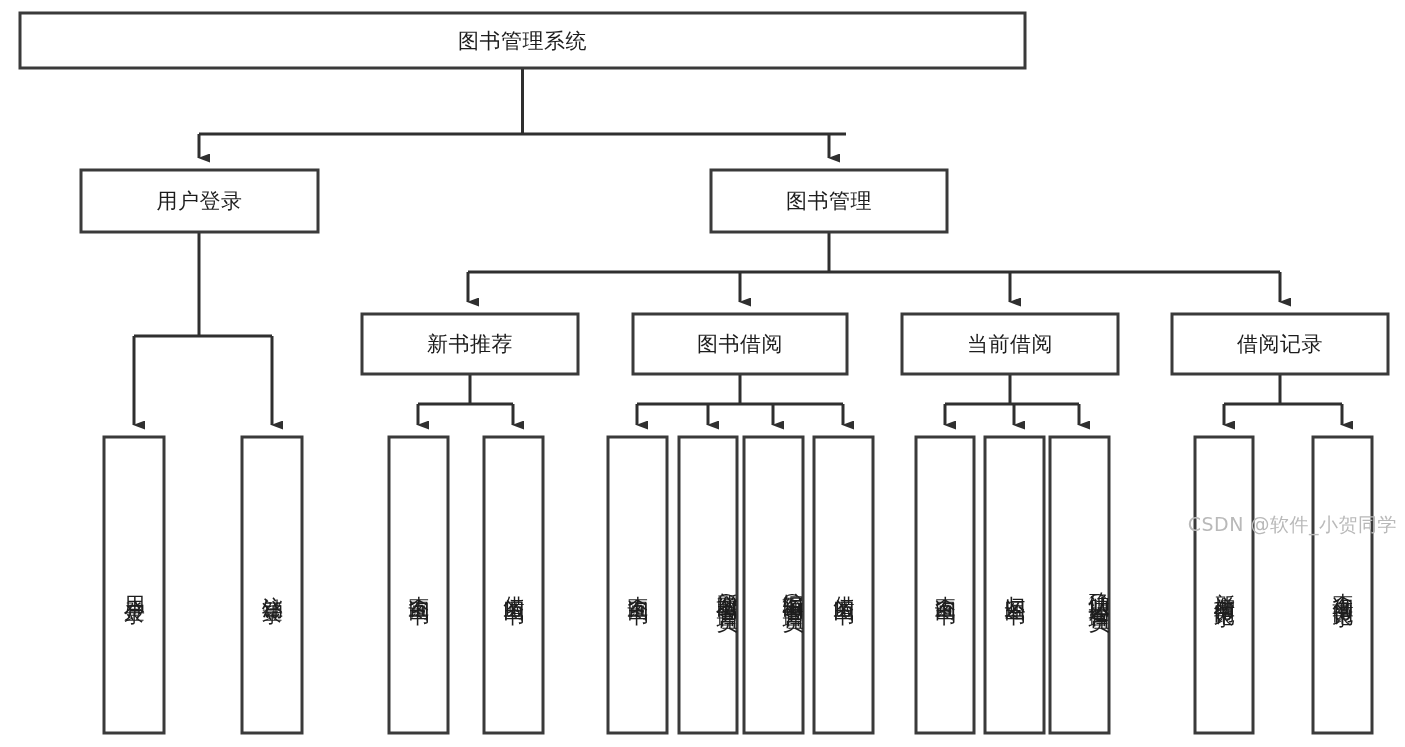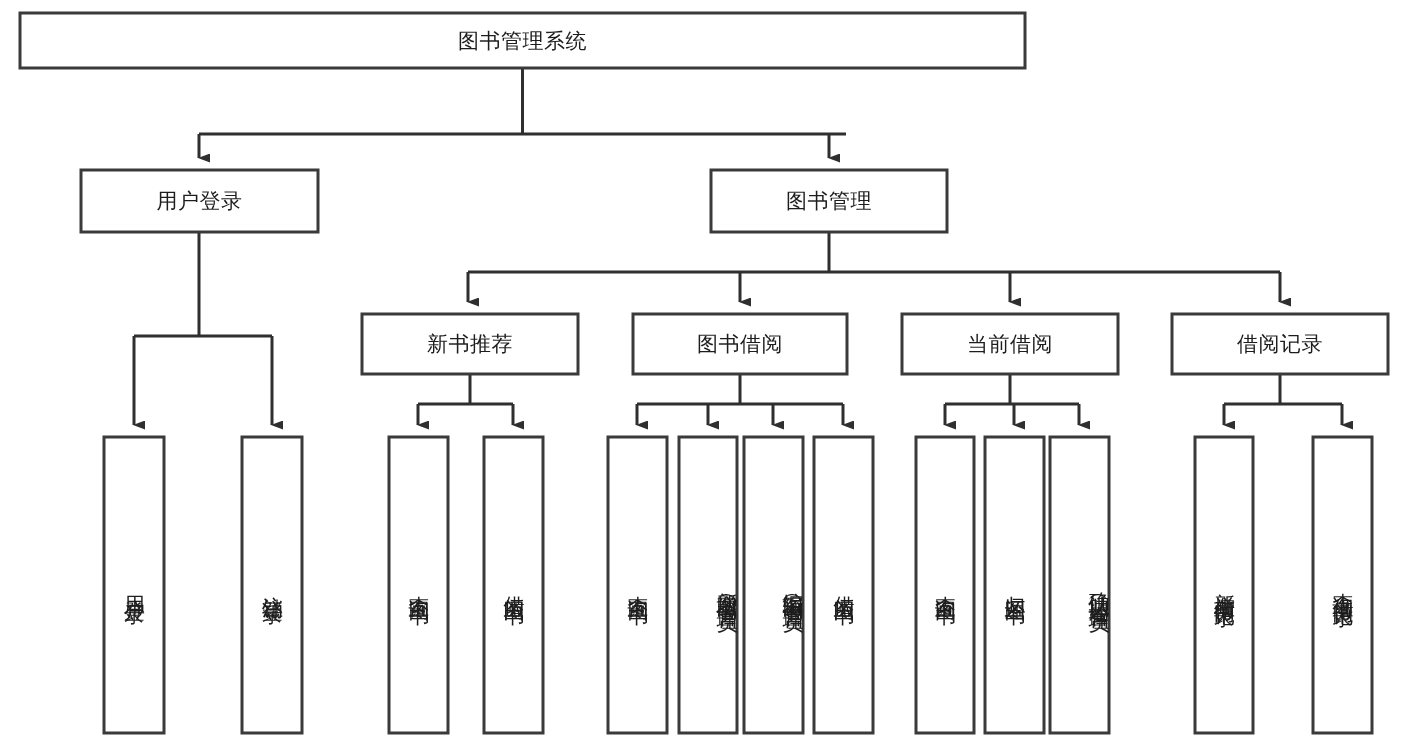--- a/index.html
+++ b/index.html
@@ -187,13 +187,14 @@
   <div class="node-label-v" style="left:608px; top:437px; width:59px; height:296px;">查询图书</div>
   <div class="node-label-v" style="left:679px; top:443px; width:58px; height:290px; align-items:flex-start;">新增图书（管理员）</div>
   <div class="node-label-v" style="left:744px; top:443px; width:59px; height:290px; align-items:flex-start;">编辑图书（管理员）</div>
   <div class="node-label-v" style="left:814px; top:437px; width:59px; height:296px;">借阅图书</div>
   <div class="node-label-v" style="left:916px; top:437px; width:58px; height:296px;">查询图书</div>
   <div class="node-label-v" style="left:985px; top:437px; width:59px; height:296px;">归还图书</div>
   <div class="node-label-v" style="left:1050px; top:443px; width:59px; height:290px; align-items:flex-start;">确认归还（管理员）</div>
   <div class="node-label-v" style="left:1195px; top:437px; width:58px; height:296px;">新增借阅记录</div>
   <div class="node-label-v" style="left:1313px; top:437px; width:59px; height:296px;">查询借阅记录</div>
 
+  <div class="watermark">CSDN @软件_小贺同学</div>
 </div>
 
 </body></html>

